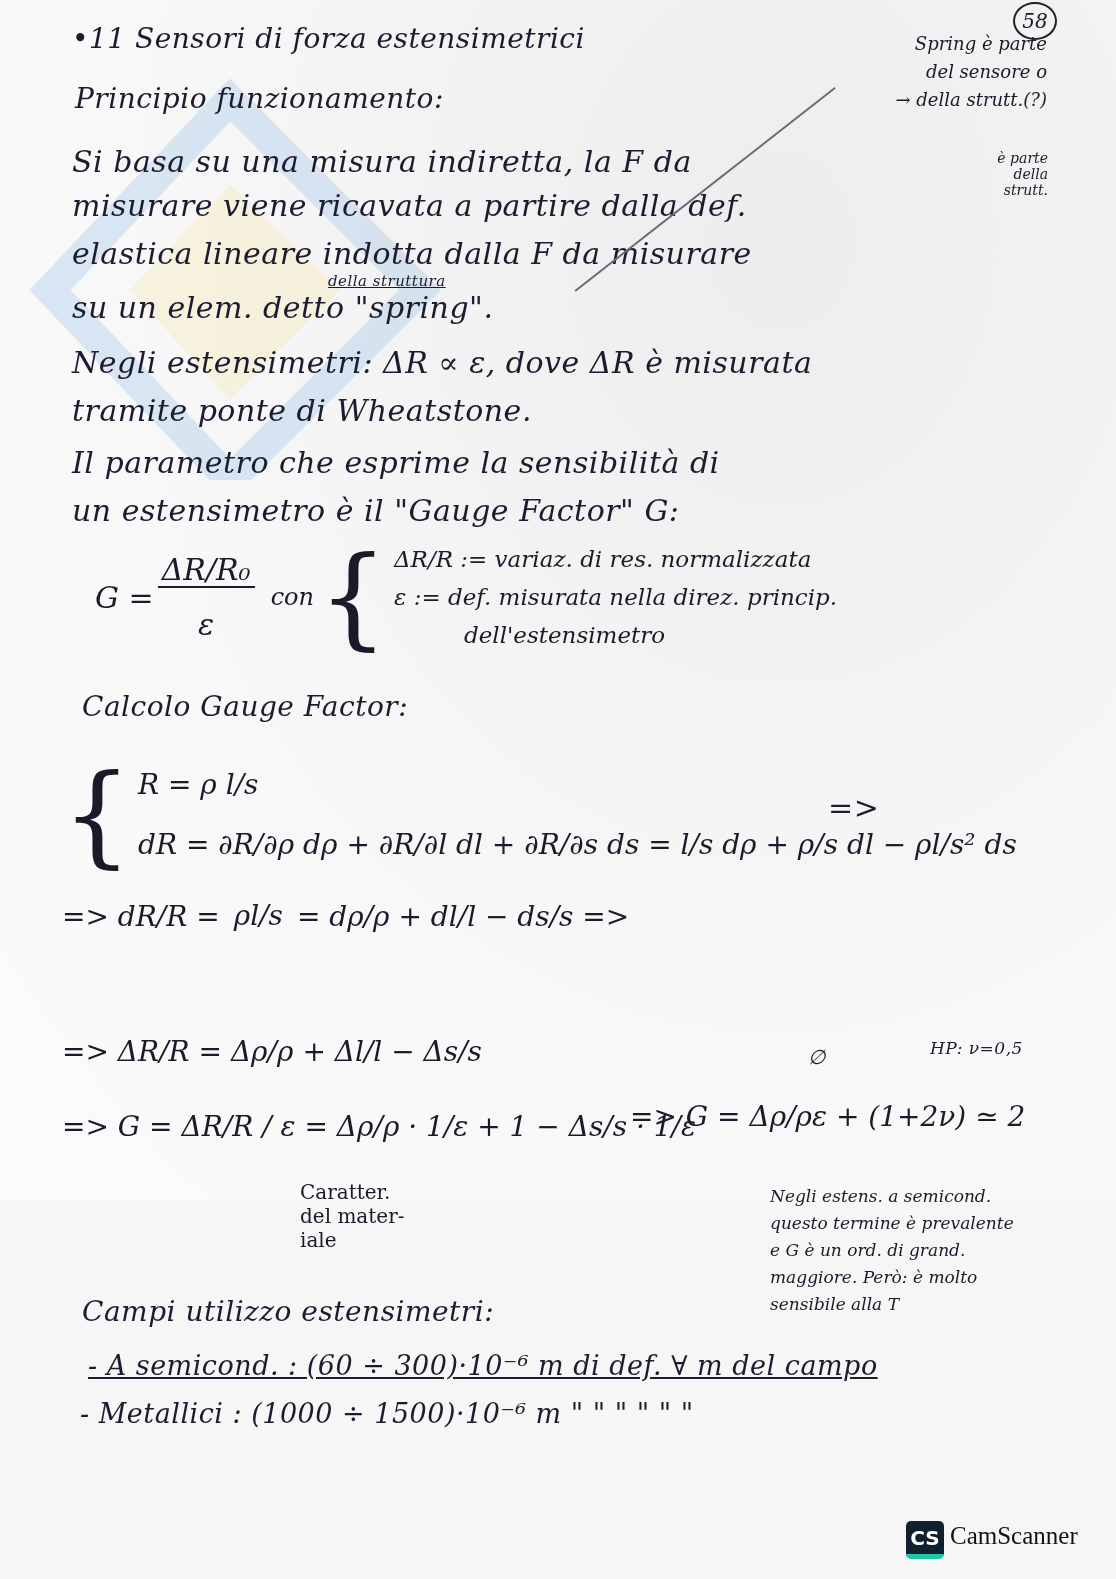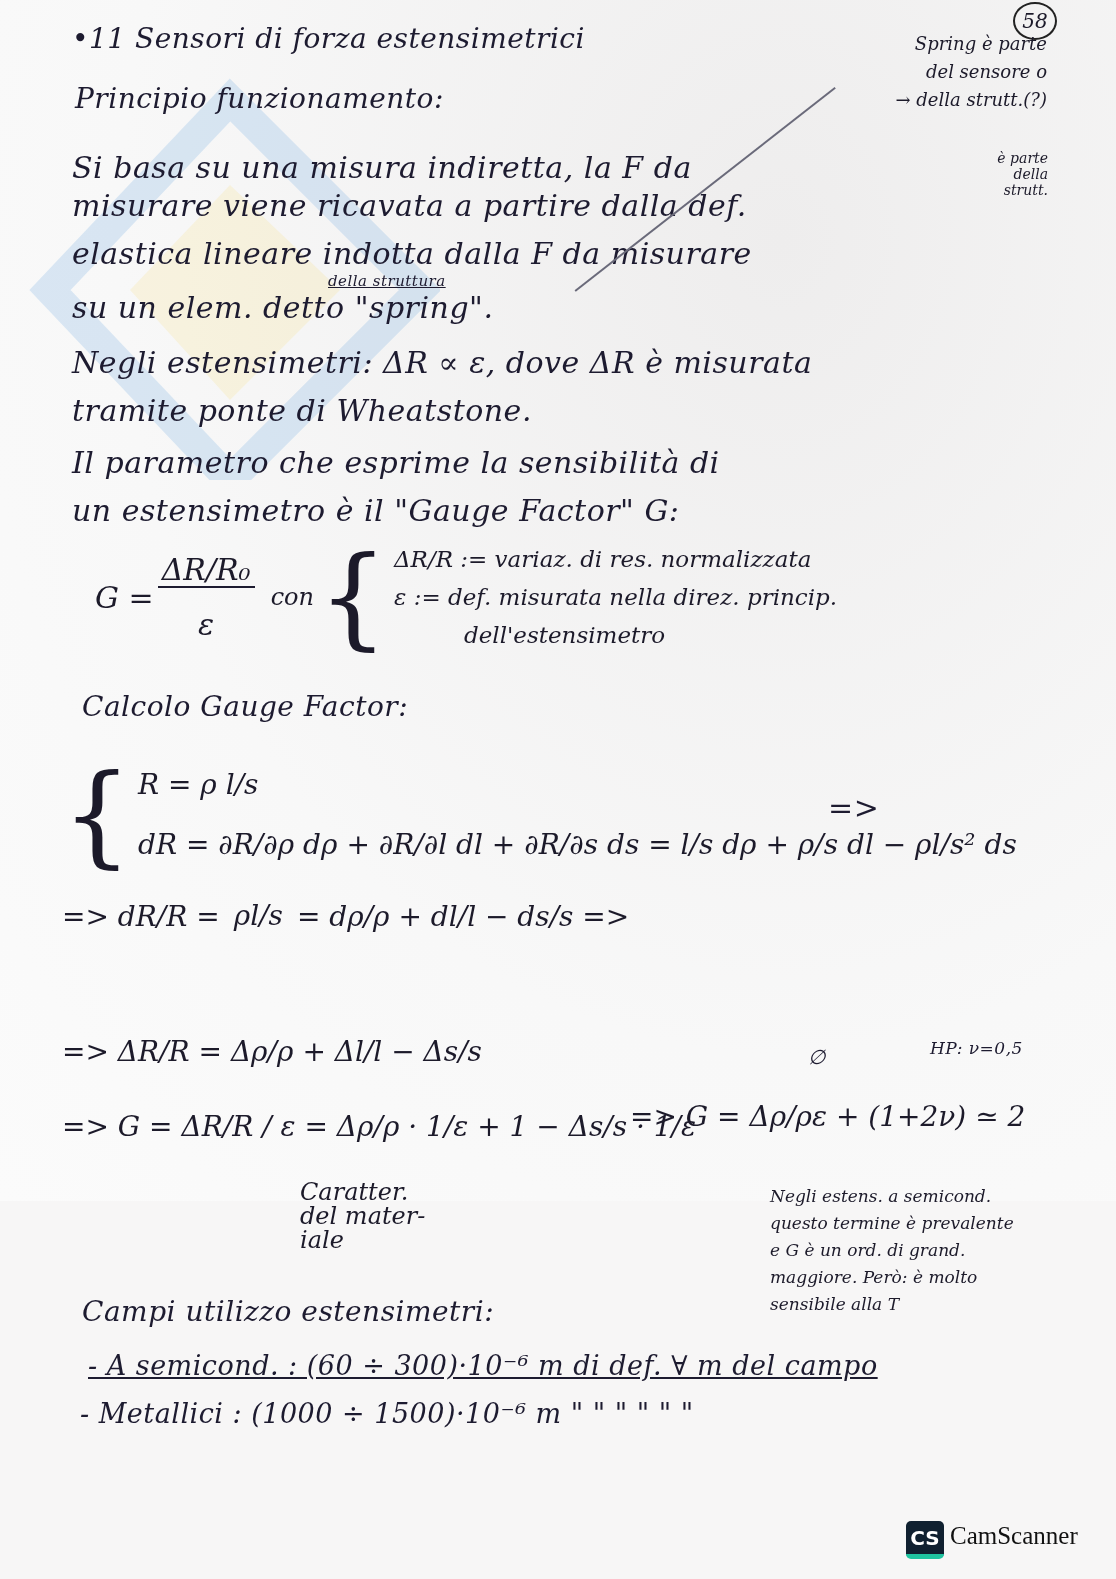--- a/index.html
+++ b/index.html
@@ -25,21 +25,21 @@
   .page-num {
     position:absolute; left:1013px; top:2px; width:40px; height:34px; border:2px solid #222;
     border-radius:50%; font-size:20px; text-align:center; line-height:34px; font-style:italic;
   }
   .margin-note { position:absolute; font-size:18px; font-style:italic; line-height:28px; text-align:right; }
   .frac { display:inline-flex; flex-direction:column; align-items:center; vertical-align:middle; margin:0 4px;gap:20px; }
   .frac .num { border-bottom:2px solid #1d1b30; padding:0 4px; line-height:1.1; }
   .frac .den { padding:0 4px; line-height:1.1; }
   .eq { position:absolute; font-size:30px; font-style:italic; white-space:nowrap; display:flex; align-items:center; }
   .brace-l { font-size:110px; font-weight:100; line-height:1; margin-right:6px; font-style:normal; }
-  .underbrace-note { position:absolute; font-size:24px; font-style:italic; line-height:24px; }
+  .underbrace-note { position:absolute; font-size:20px; line-height:24px; }
   .side-note { position:absolute; font-size:17px; font-style:italic; line-height:27px; }
   .cs-logo {
     position:absolute; left:906px; top:1521px; width:38px; height:38px; background:#102030;
     border-radius:5px; color:#fff; font-family:"DejaVu Sans", sans-serif; font-weight:bold; font-size:20px;
     text-align:center; line-height:34px; border-bottom:5px solid #1fc4a0; box-sizing:border-box;
   }
   .cs-text { position:absolute; left:950px; top:1522px; font-family:"Liberation Serif", serif; font-size:25px; color:#111; }
   .arrow-line { position:absolute; height:2px; background:#1d1b30; transform-origin:left center; }
 </style>
 </head>
@@ -63,21 +63,21 @@
   </div>
 
   <div class="margin-note" style="left:968px; top:150px; width:80px; font-size:14px; line-height:16px;">
     <div>è parte</div>
     <div>della</div>
     <div>strutt.</div>
   </div>
 
   <div class="hw big" style="left:75px; top:82px;">Principio funzionamento:</div>
 
-  <div class="hw mid" style="left:72px; top:150px;">Si basa su una misura indiretta, la F da</div>
+  <div class="hw mid" style="left:72px; top:144px;">Si basa su una misura indiretta, la F da</div>
   <div class="hw mid" style="left:72px; top:188px;">misurare viene ricavata a partire dalla def.</div>
   <div class="hw mid" style="left:72px; top:236px;">elastica lineare indotta dalla F da misurare</div>
   <div class="hw xs" style="left:328px; top:272px; text-decoration:underline;">della struttura</div>
   <div class="hw mid" style="left:72px; top:290px;">su un elem. detto "spring".</div>
 
   <div class="arrow-line" style="left:575px; top:290px; width:330px; transform:rotate(-38deg); background:#6a6a7a; height:1.5px;"></div>
 
   <div class="hw mid" style="left:72px; top:345px;">Negli estensimetri: ΔR ∝ ε, dove ΔR è misurata</div>
   <div class="hw mid" style="left:72px; top:393px;">tramite ponte di Wheatstone.</div>
 

